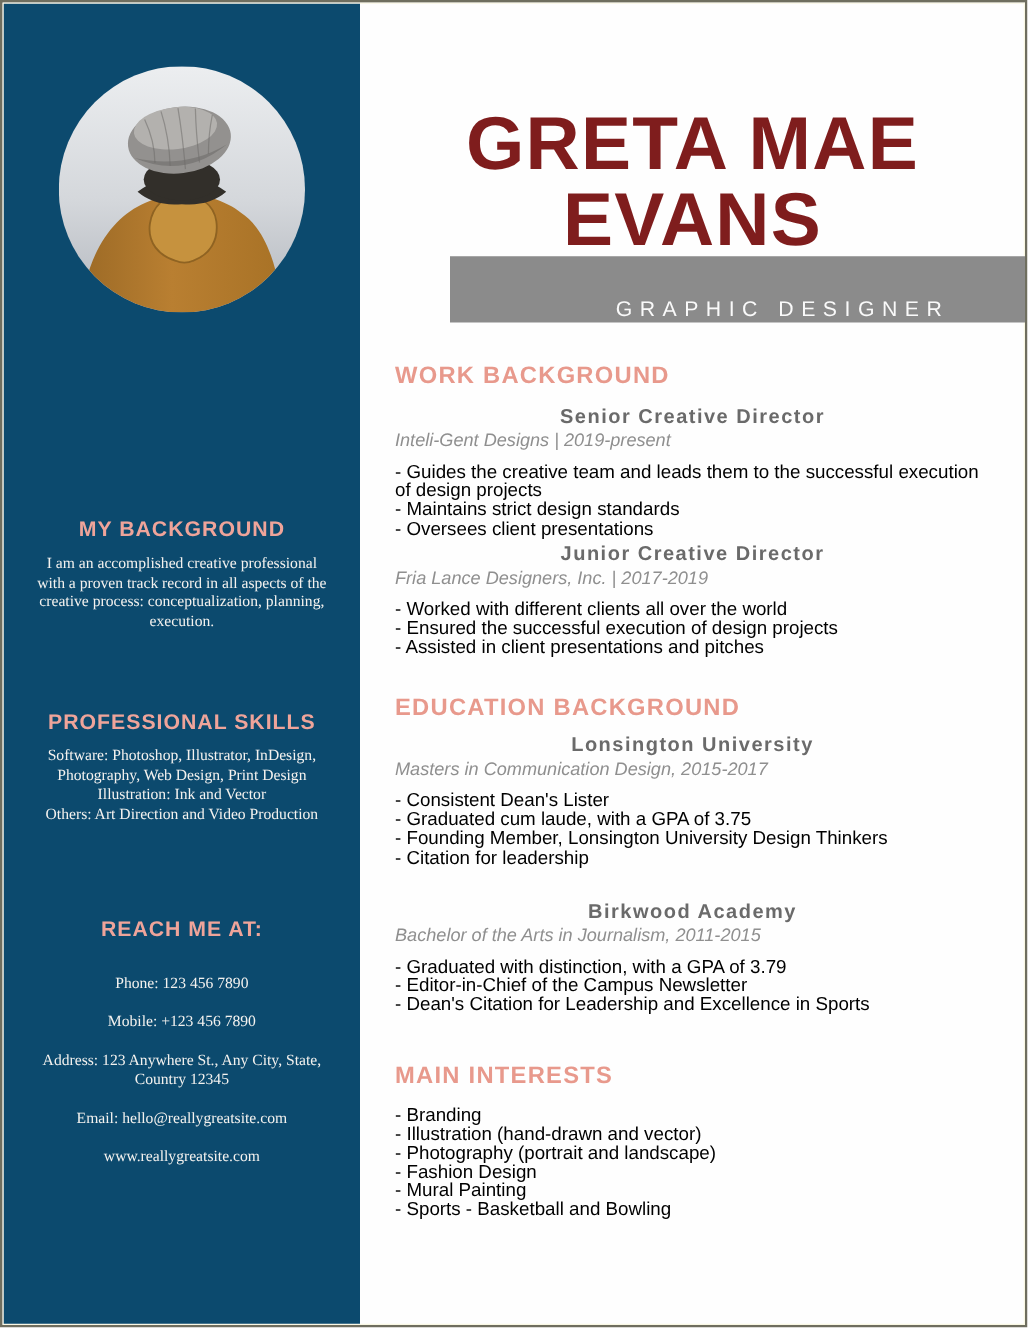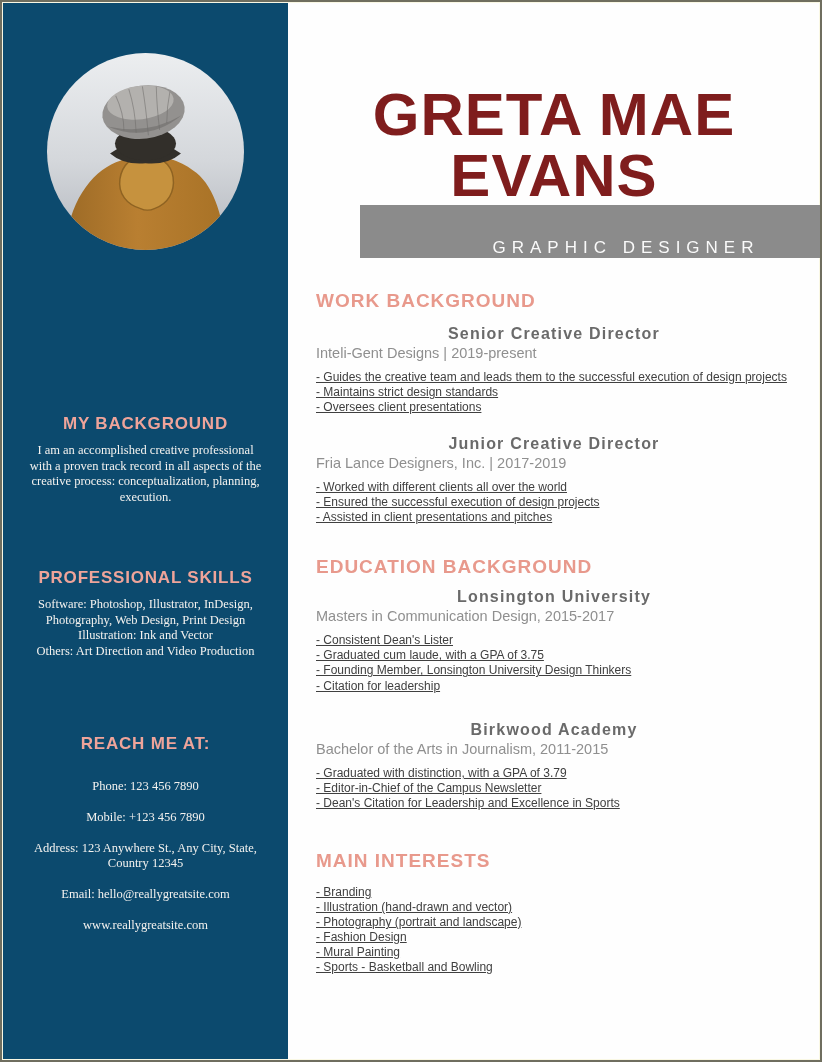--- a/index.html
+++ b/index.html
@@ -115,28 +115,28 @@
   .entry-title {
     font-size: 16px;
     font-weight: 700;
     letter-spacing: 1.2px;
     color: #6a6a6a;
     margin-bottom: 2px;
     text-align: center;
   }
   .entry-subtitle {
     font-size: 14.5px;
+    font-style: italic;
     color: #8f8f8f;
     margin-bottom: 9px;
   }
   .bullet {
-    font-size: 12px;
+    font-size: 15px;
     line-height: 15.2px;
-    color: #404040;
-    text-decoration: underline;
+    color: #000000;
   }
   .interests-list { position: absolute; top: 882px; left: 0; width: 476px; }
   .interests-list .bullet { line-height: 15px; }
 </style>
 </head>
 <body>
 
 <div class="page">
   <div class="page-inner">
 

